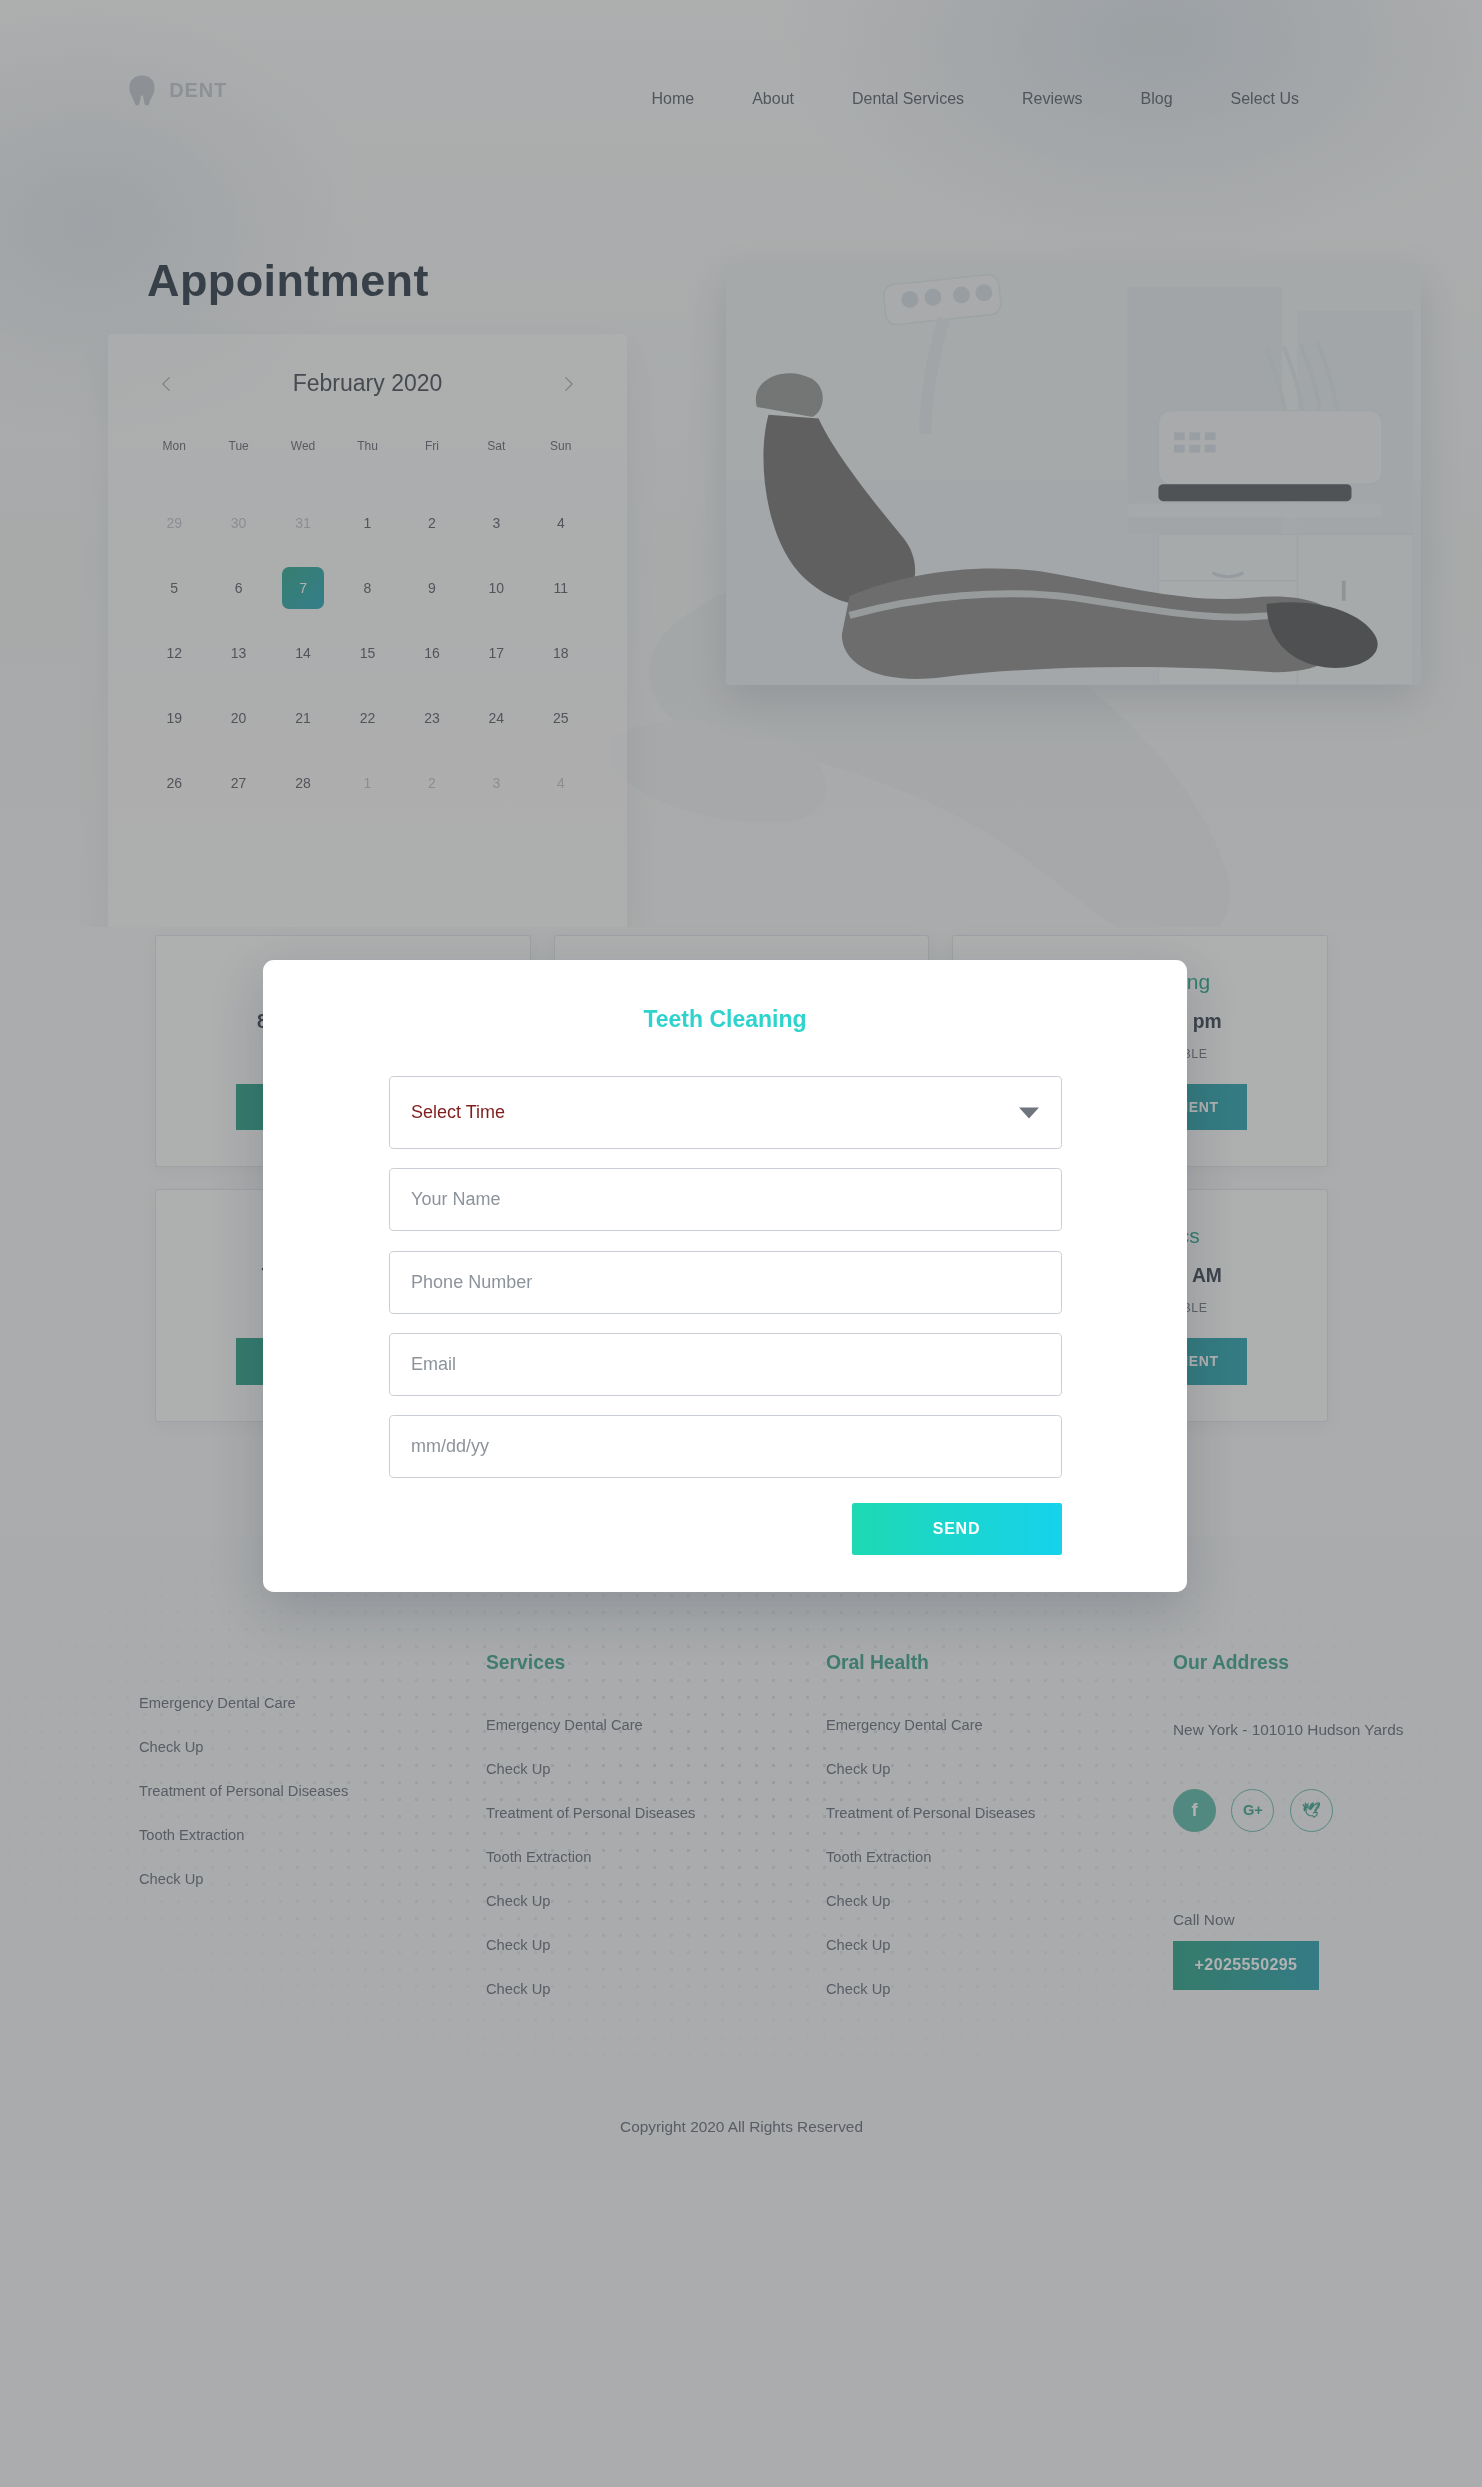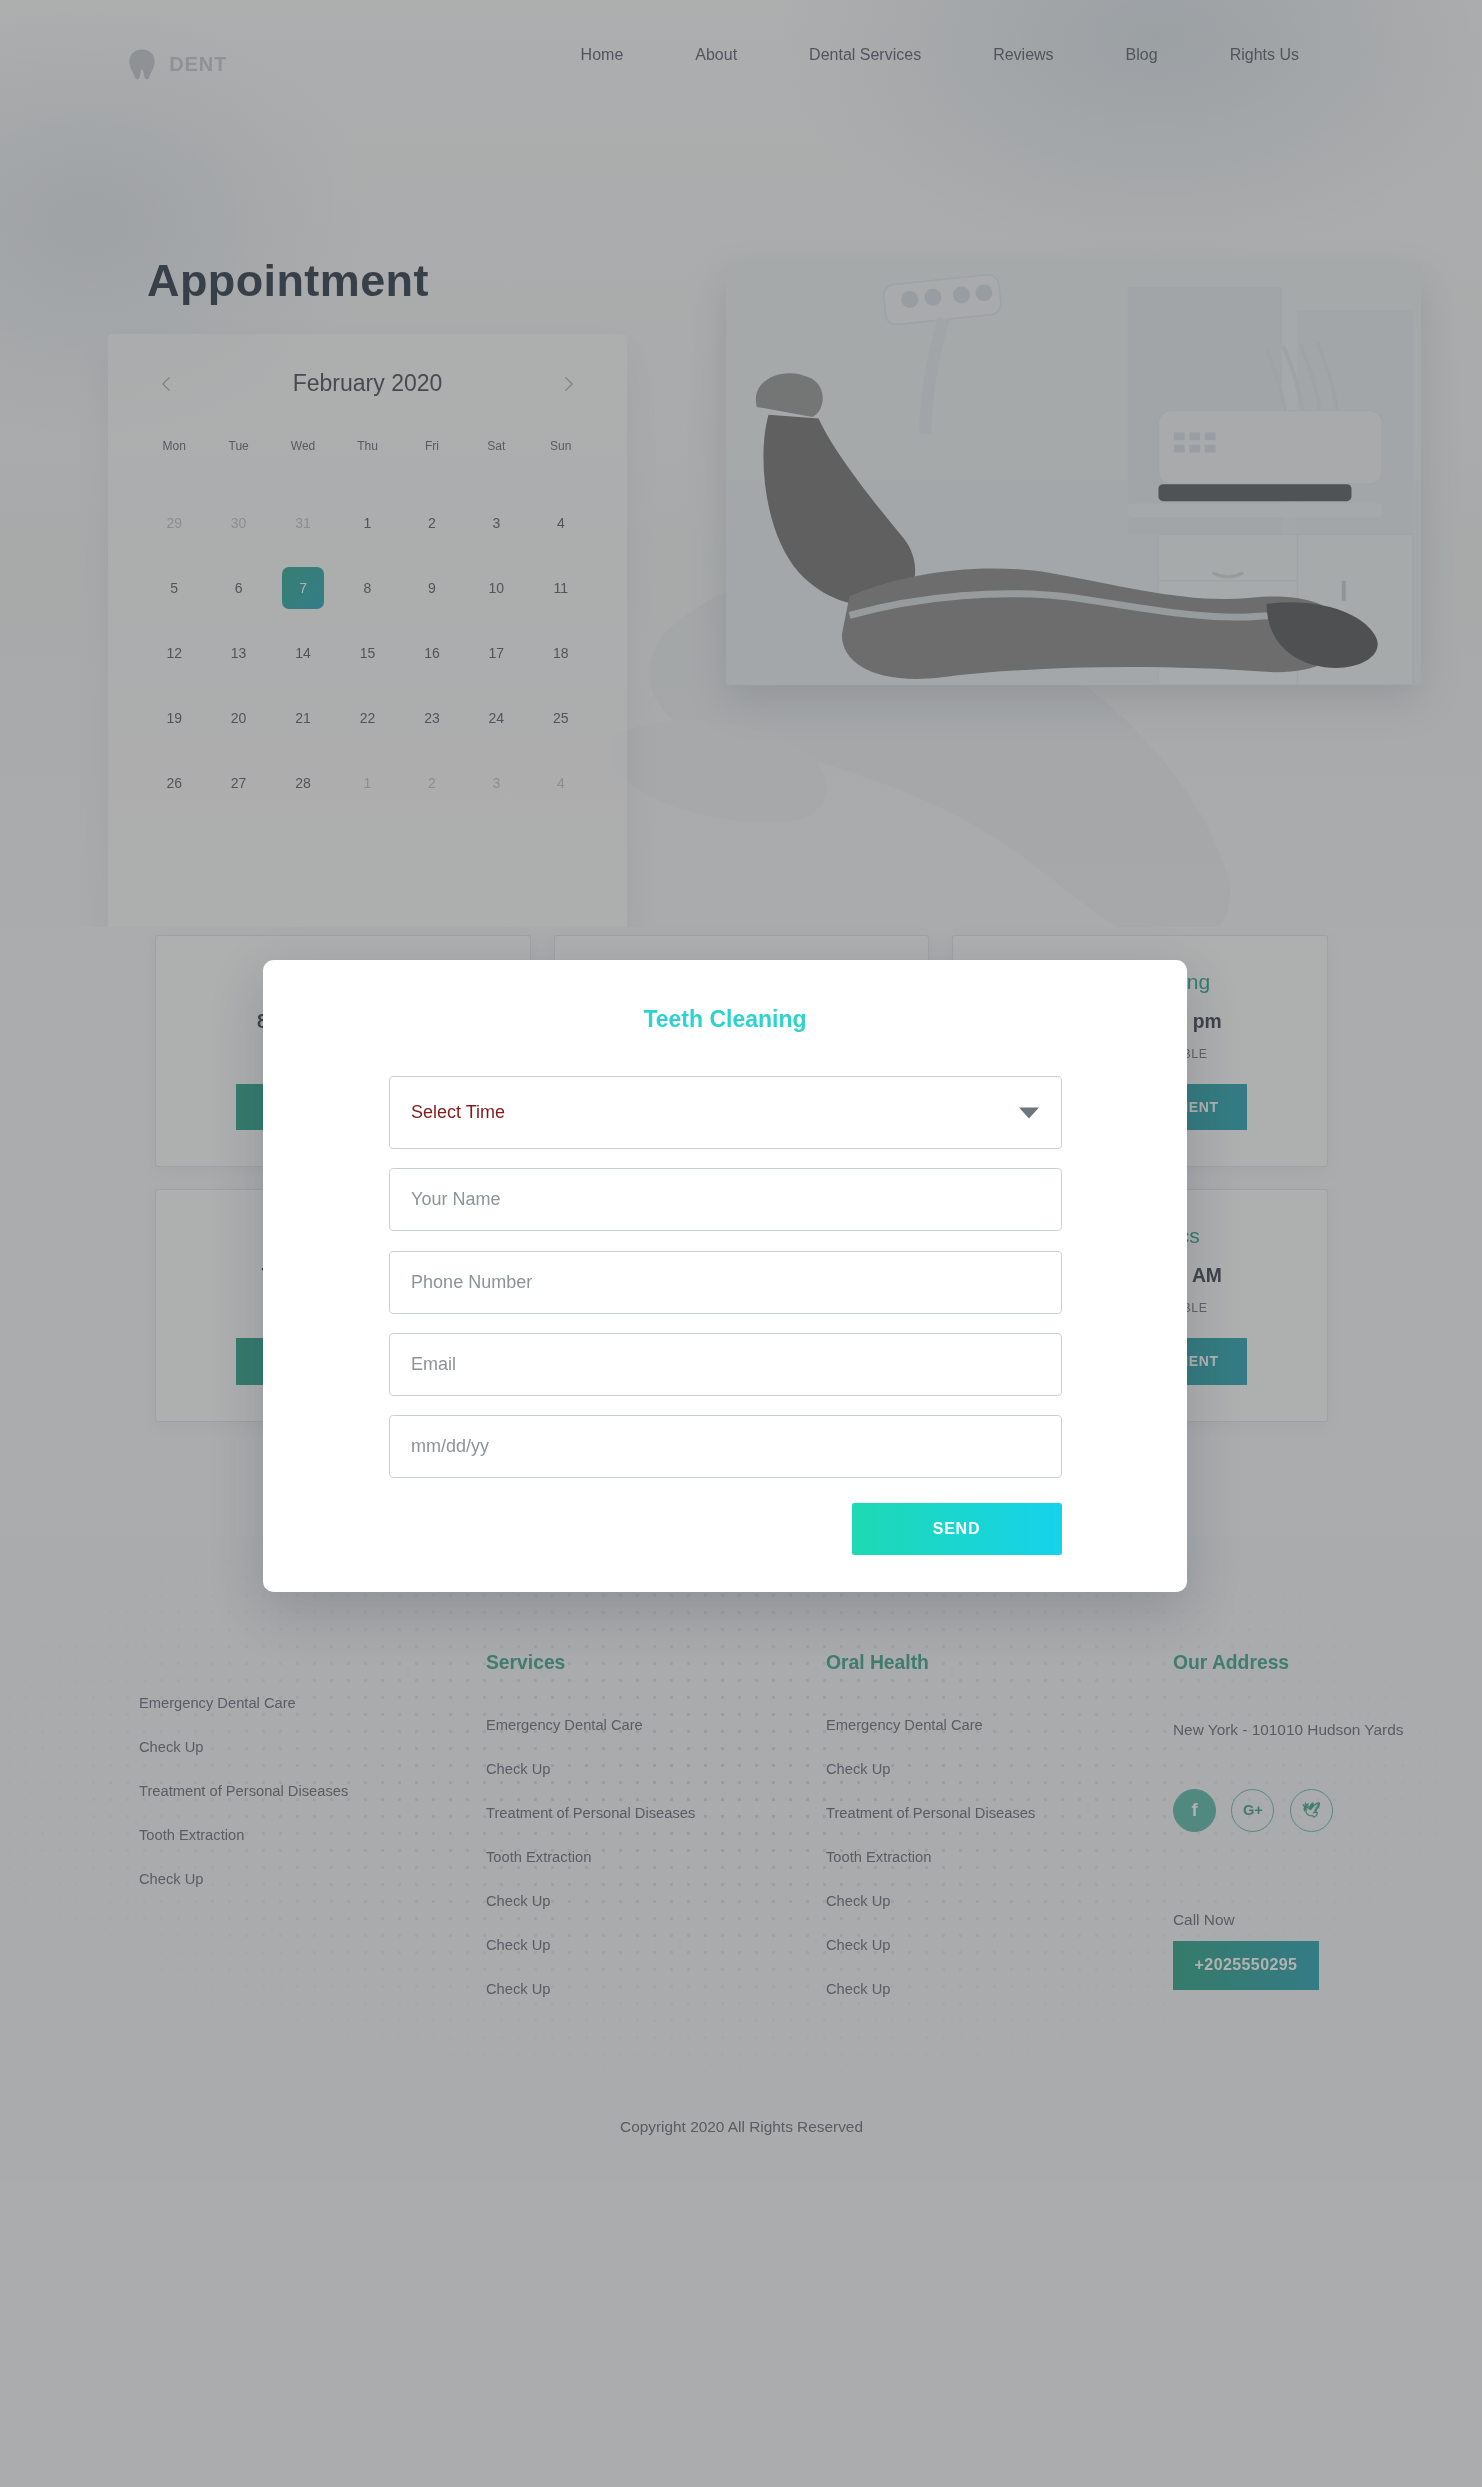--- a/index.html
+++ b/index.html
@@ -47,23 +47,23 @@
     opacity: .26;
   }
   .hero-inner {
     position: relative; z-index: 3;
     width: 1297px; margin: 0 auto;
     padding-top: 46px;
   }
 
   
   .nav {
-    display: flex; align-items: flex-start;
+    display: flex; align-items: flex-end;
     justify-content: flex-end;
-    gap: 14px; height: 62px;
+    gap: 0px; height: 62px;
     padding-right: 62px;
   }
   .nav-logo {
     margin-right: auto;
     display: flex; align-items: center; gap: 9.3px;
     opacity: .25;
     padding-left: 31px;
   }
   .nav-logo-mark { width: 36px; height: 36px; }
   .nav-logo-text {
@@ -285,21 +285,21 @@
                      L 19 26 L 21 26 L 22.5 34 C 23 38, 27 38, 28 35 C 30 28, 34 25, 34 17
                      C 34 9, 28 4, 20 4 Z" fill="#2d3b4e"></path>
           </svg>
           <span class="nav-logo-text">DENT</span>
         </div>
         <a href="#">Home</a>
         <a href="#">About</a>
         <a href="#">Dental Services</a>
         <a href="#">Reviews</a>
         <a href="#">Blog</a>
-        <a href="#">Rights Us</a>
+        <a href="#">Select Us</a>
       </nav>
 
       <h1 class="page-title">Appointment</h1>
     </div>
 
     <div class="cal-card">
       <div class="cal-head">
         <svg class="cal-arrow" viewBox="0 0 24 24" fill="none" stroke="currentColor" stroke-width="1.4">
           <path d="M15 4 L 7 12 L 15 20"></path>
         </svg>

